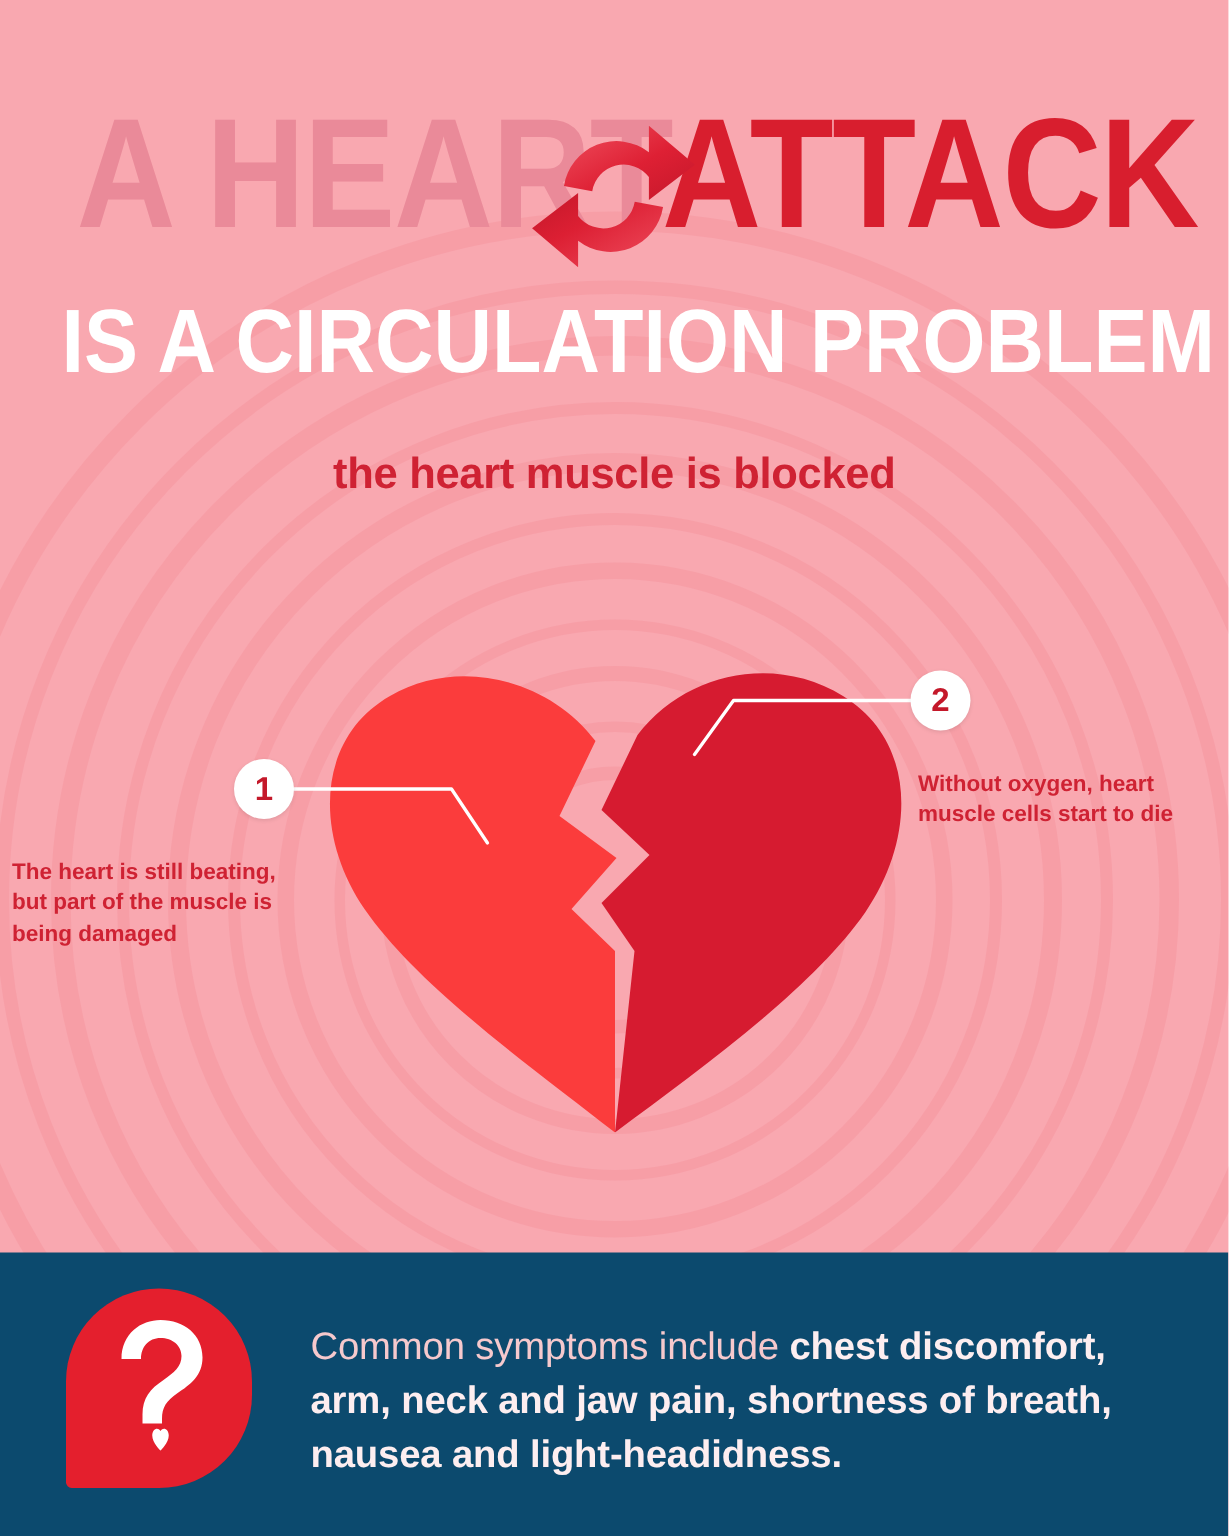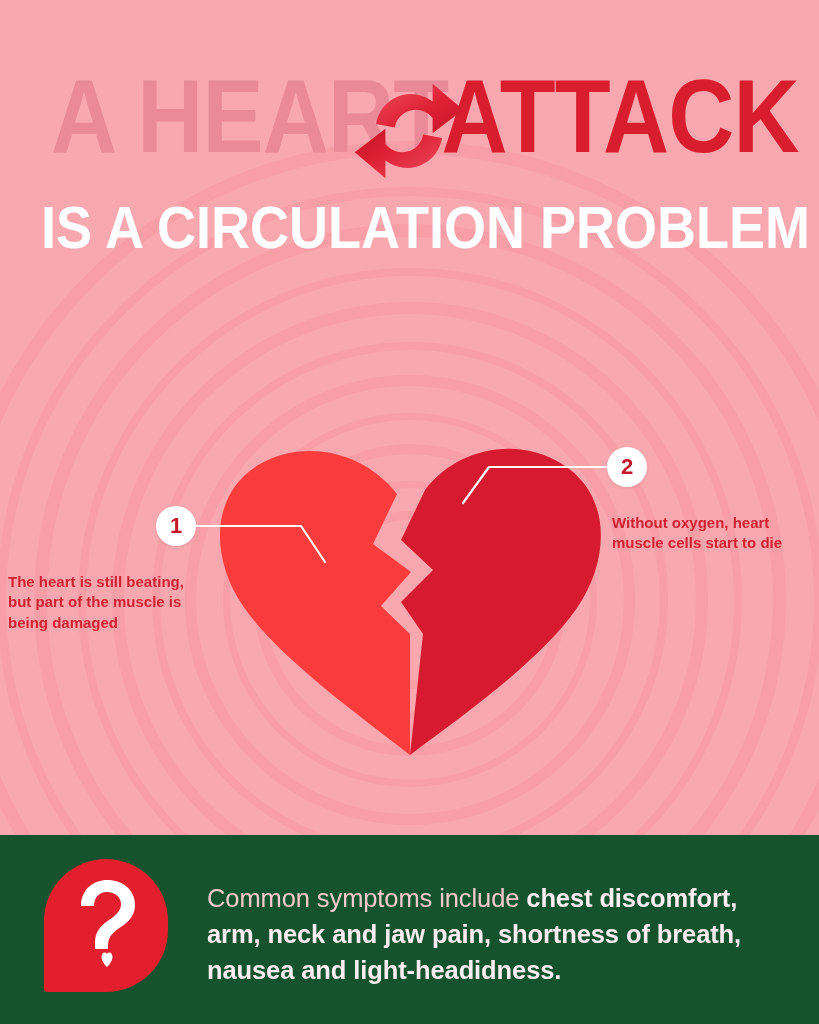--- a/index.html
+++ b/index.html
@@ -154,21 +154,21 @@
     text-align: left;
   }
 
   
   .band {
     position: absolute;
     left: 0;
     right: 0;
     top: 835px;
     bottom: 0;
-    background: #14532d;
+    background: #0c4a6e;
     overflow: hidden;
   }
   .bubble {
     position: absolute;
     left: 44px;
     top: 24px;
     width: 124px;
     height: 133px;
     background: #e41f2d;
     border-radius: 66px 66px 66px 4px;
@@ -232,20 +232,21 @@
         <stop offset="100%" stop-color="#c21729"></stop>
       </linearGradient>
     </defs>
     <path d="M22 44 A30 30 0 0 1 70 25 L70 10 L96 32 L70 52 L70 39 A18 18 0 0 0 38 47 Z" fill="url(#cycGrad)"></path>
     <path d="M78 56 A30 30 0 0 1 30 75 L30 90 L4 68 L30 48 L30 61 A18 18 0 0 0 62 53 Z" fill="url(#cycGrad2)"></path>
   </svg>
 
   <div class="title-sub">IS A CIRCULATION PROBLEM</div>
 
   <div class="lede">
+    <div>the heart muscle is blocked</div>
   </div>
 
   <svg class="heart-svg" viewBox="0 0 410 335">
 
     <path d="M205 335
              C 150 292, 74 238, 38 186
              C 4 136, 6 72, 55 44
              C 100 18, 160 32, 192 74
              L 168 124
              L 206 152

